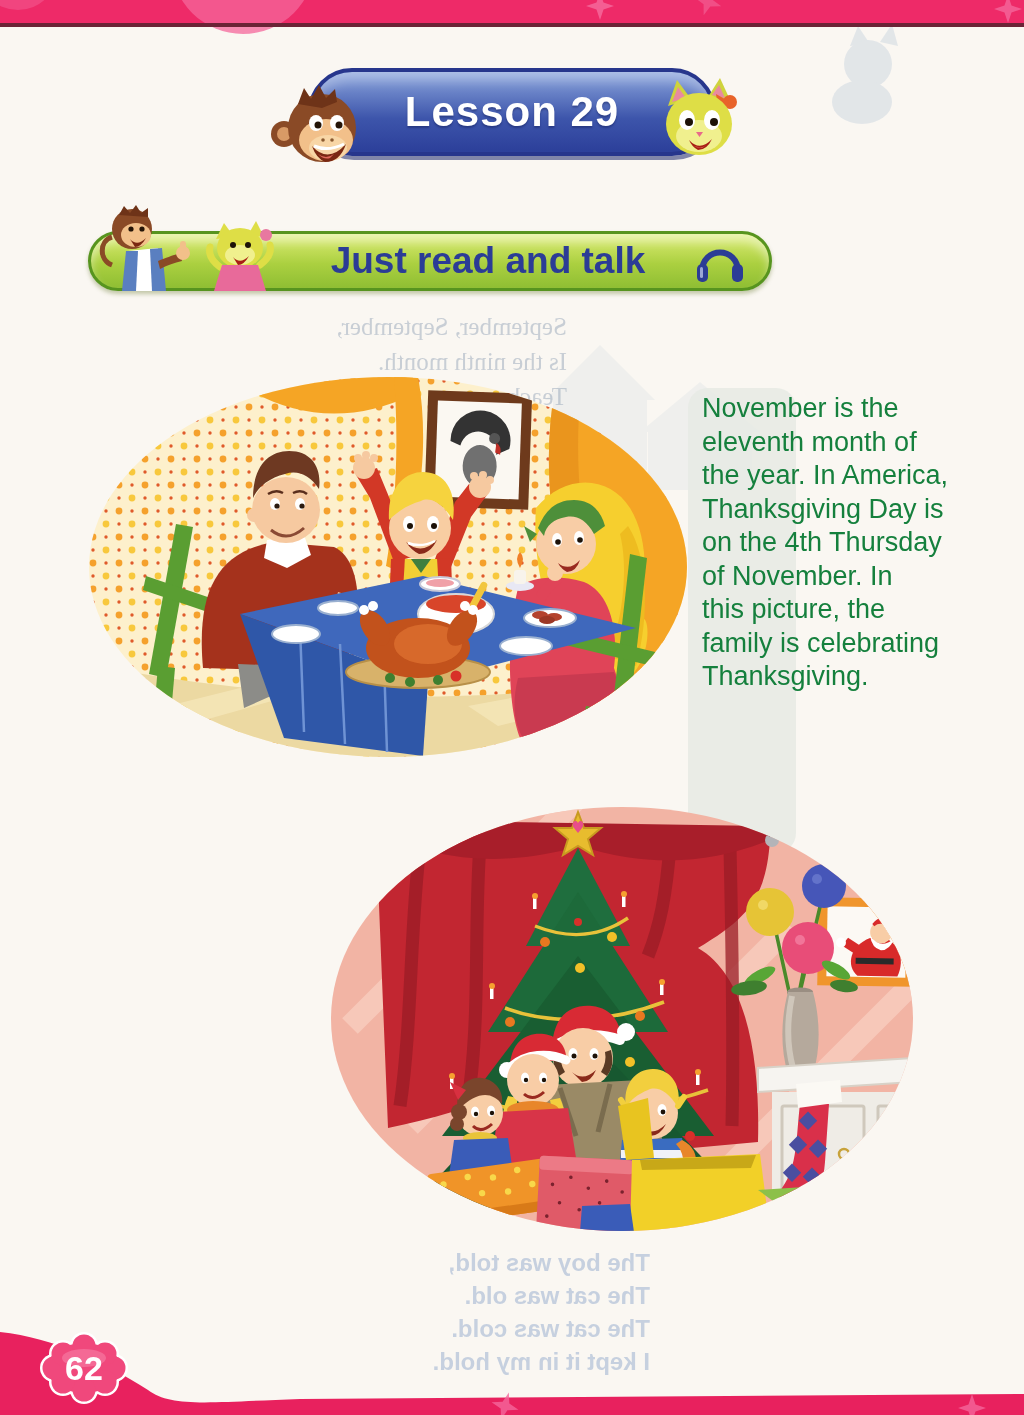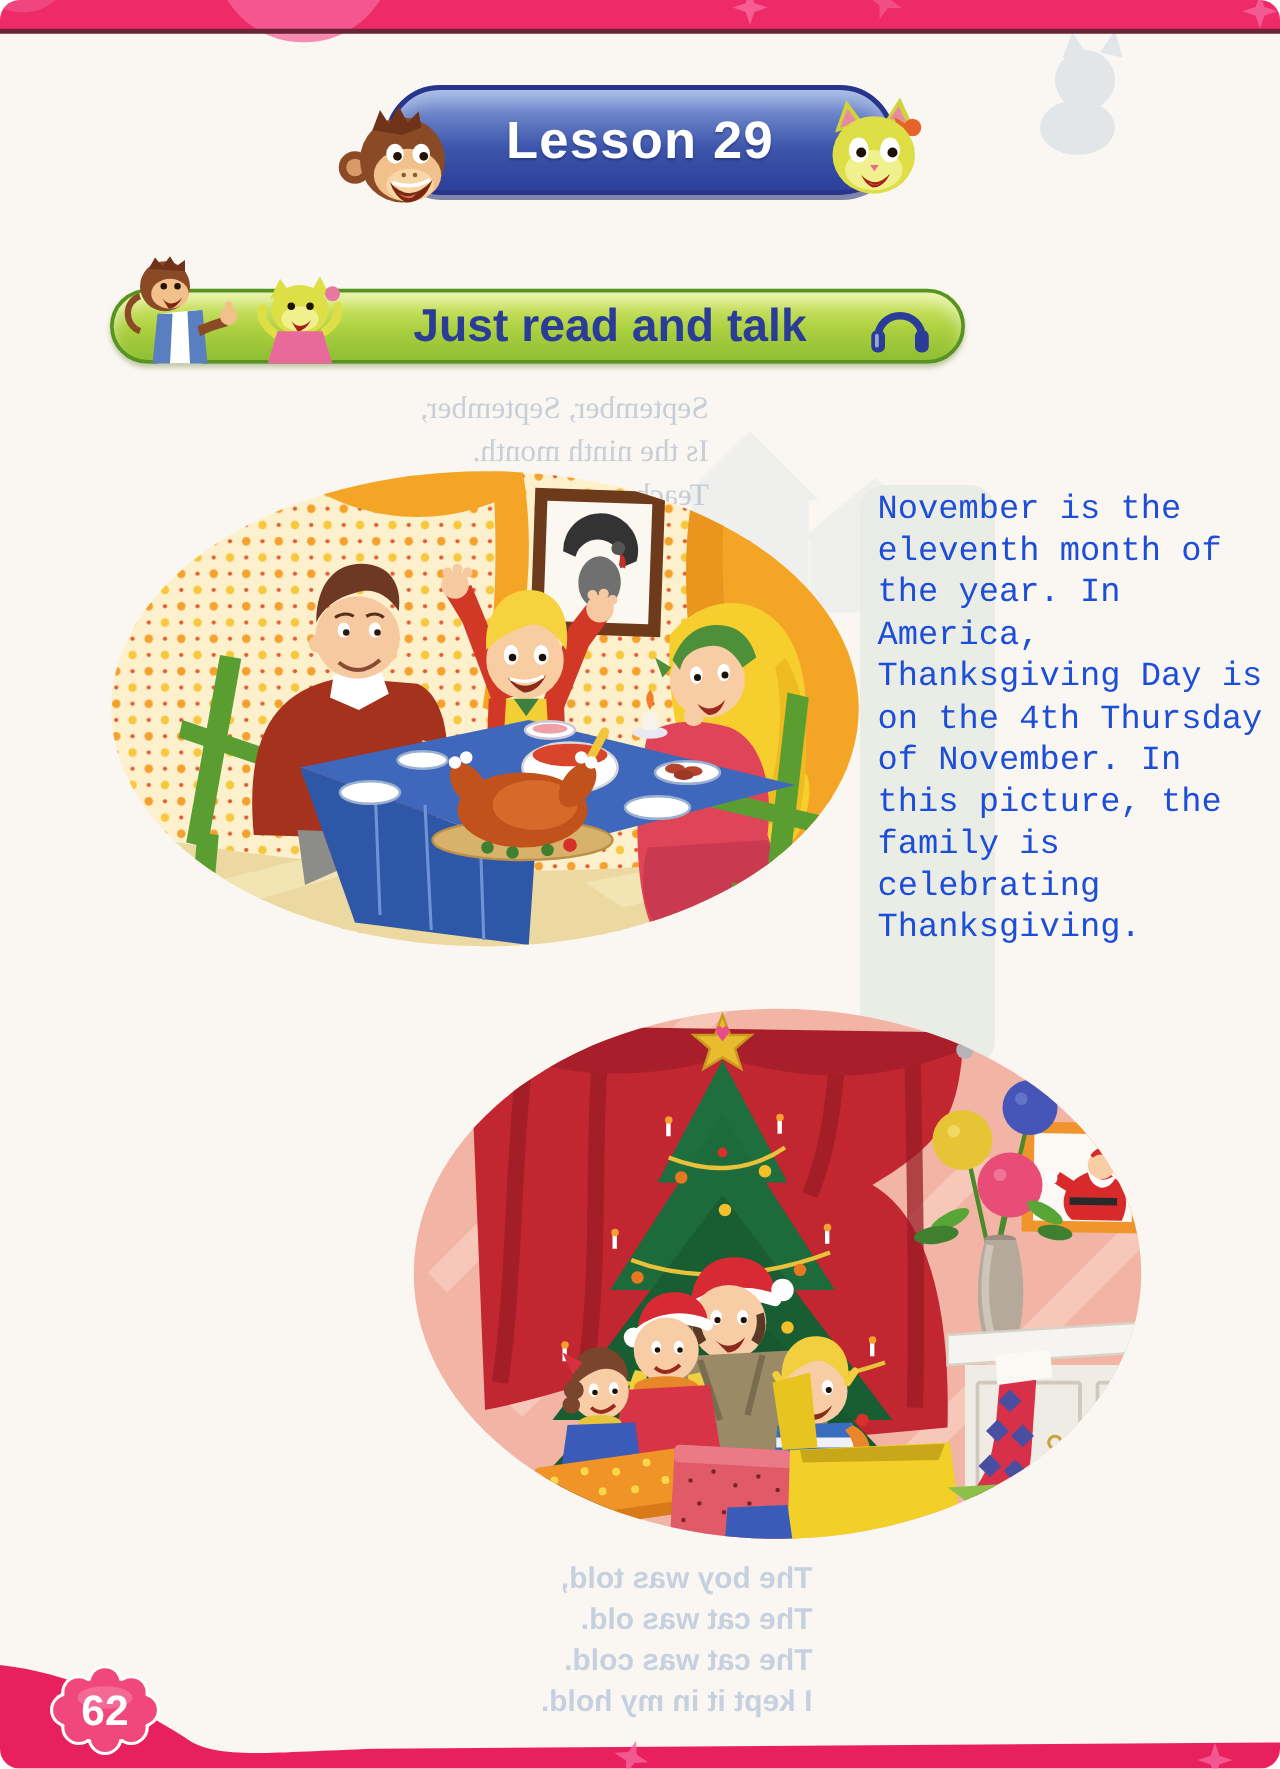--- a/index.html
+++ b/index.html
@@ -1,17 +1,17 @@
 <!DOCTYPE html>
 <html><head>
 <meta charset="utf-8">
 <style>
   html,body{margin:0;padding:0;}
   .page{position:relative;width:1024px;height:1415px;background:#faf7f2;overflow:hidden;
-        font-family:"Liberation Sans",sans-serif;border-radius:16px;}
+        font-family:"Liberation Sans",sans-serif;}
   .abs{position:absolute;}
   .ghost-layer{left:0;top:0;width:1024px;height:1415px;z-index:0;pointer-events:none;}
   .z1{z-index:1;} .z2{z-index:2;} .z3{z-index:3;}
 
   
   .band-top{left:0;top:0;width:1024px;height:34px;}
   .band-bottom{left:0;top:1320px;width:1024px;height:95px;}
 
   
   .lesson-banner{left:308px;top:68px;width:408px;height:88px;border-radius:46px;
@@ -29,22 +29,22 @@
     background:linear-gradient(#dcec74,#abd040 55%,#8fbe33);
     border:3px solid #57941f;box-sizing:border-box;
     box-shadow:0 3px 4px rgba(90,110,30,.35), inset 0 8px 10px rgba(255,255,255,.45);}
   .activity-banner .title{display:block;text-align:center;padding-left:74px;line-height:54px;
     color:#2b3c96;font-size:37px;font-weight:bold;margin-left:42px;}
   .monkey-stand{left:94px;top:203px;width:110px;height:88px;}
   .cat-stand{left:202px;top:221px;width:80px;height:70px;}
   .headphones{left:694px;top:238px;width:52px;height:46px;}
 
   
-  .para{font-family:Liberation Mono, monospace;font-size:27px;line-height:33.5px;
-        color:#1d4ed8;white-space:pre-line;}
+  .para{font-family:Liberation Sans, sans-serif;font-size:27px;line-height:33.5px;
+        color:#15803d;white-space:pre-line;}
   .para-november{left:702px;top:392px;width:318px;}
   .para-december{left:86px;top:867px;width:285px;}
 
   
   .bleed{position:absolute;transform:scaleX(-1);white-space:pre-line;pointer-events:none;}
   .bleed-top{left:295px;top:309px;width:272px;font-family:"Liberation Serif",serif;
     font-size:25px;line-height:35px;color:rgba(130,150,175,.42);}
   .bleed-bottom{left:413px;top:1246px;width:237px;font-weight:bold;
     font-size:24px;line-height:33px;color:rgba(120,150,195,.40);}
 

